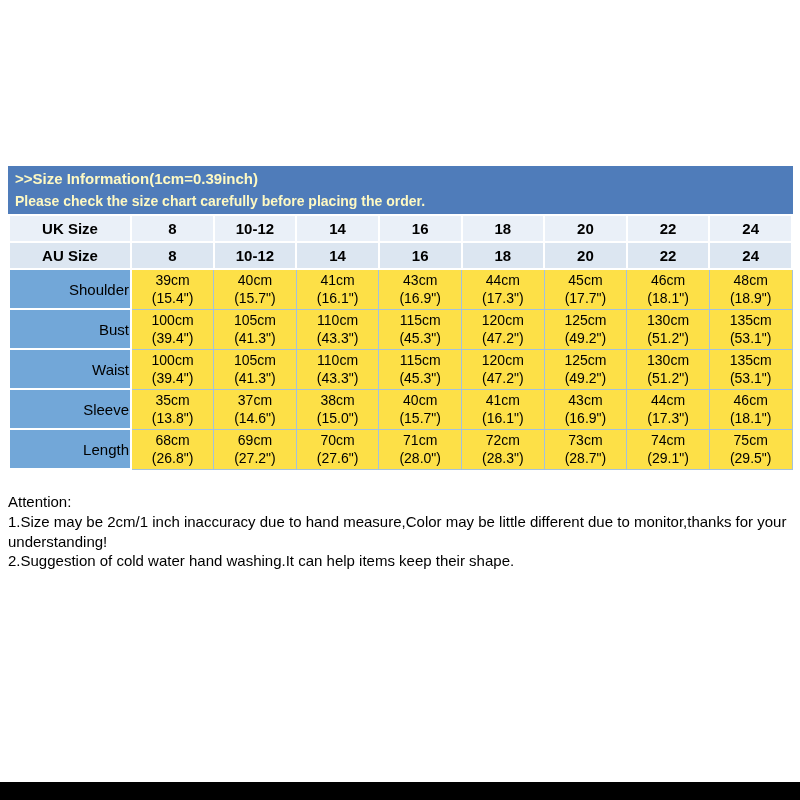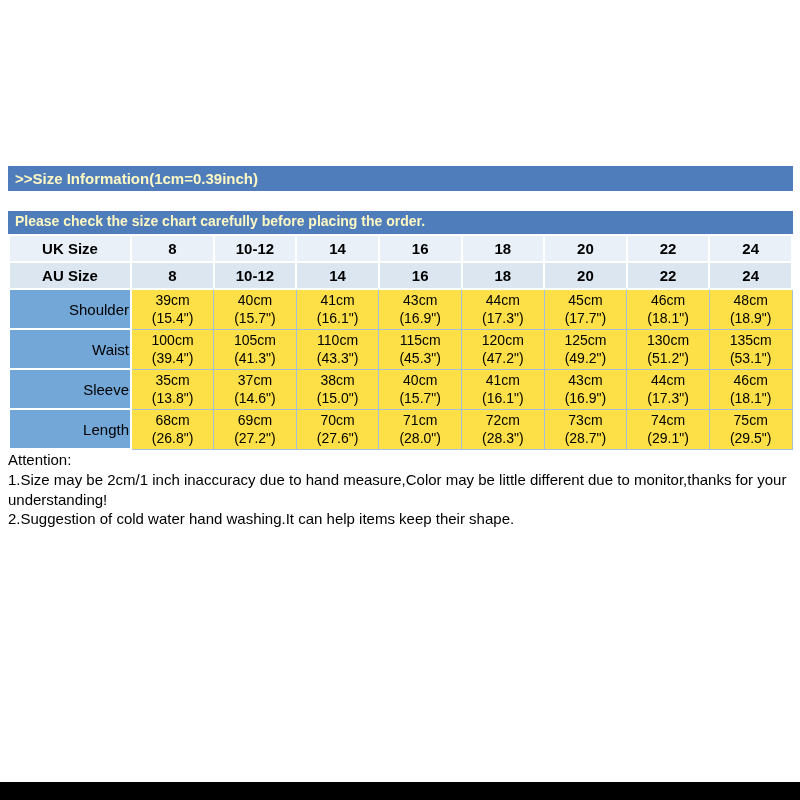--- a/index.html
+++ b/index.html
@@ -14,21 +14,21 @@
   .content{
     position:absolute;
     top:166px;left:8px;right:7px;
   }
   .bar{
     color:#fef9c3;
     font-weight:bold;
     padding:4px 7px;
   }
   .bar1{background:#4f7cba;font-size:15px;}
-  .bar2{background:#4f7cba;font-size:14px;padding-top:2px;padding-bottom:5px;margin-top:20px;}
+  .bar2{background:#4f7cba;font-size:14px;padding-top:2px;padding-bottom:5px;}
   table.size-table{
     border-collapse:collapse;
     width:100%;
     table-layout:fixed;
   }
   col.first{width:122px;}
   td{
     text-align:center;
     vertical-align:middle;
     overflow:hidden;
@@ -52,21 +52,21 @@
     font-size:15px;
   }
   .mcell{
     background:#fde047;
     border:1px solid #a3c1dd;
     font-size:14px;
     white-space:pre-line;
     line-height:1.3;
   }
   .notes{
-    margin-top:0;
+    margin-top:22px;
     font-size:15px;
     line-height:1.32;
   }
   .bottom-bar{
     position:absolute;
     left:0;bottom:0;
     width:800px;height:18px;
     background:#000000;
   }
 </style>
@@ -118,20 +118,39 @@
             <td class="mcell">44cm
 (17.3")</td>
             <td class="mcell">45cm
 (17.7")</td>
             <td class="mcell">46cm
 (18.1")</td>
             <td class="mcell">48cm
 (18.9")</td>
           </tr>
           <tr class="meas">
+            <td class="mlbl">Bust</td>
+            <td class="mcell">100cm
+(39.4")</td>
+            <td class="mcell">105cm
+(41.3")</td>
+            <td class="mcell">110cm
+(43.3")</td>
+            <td class="mcell">115cm
+(45.3")</td>
+            <td class="mcell">120cm
+(47.2")</td>
+            <td class="mcell">125cm
+(49.2")</td>
+            <td class="mcell">130cm
+(51.2")</td>
+            <td class="mcell">135cm
+(53.1")</td>
+          </tr>
+          <tr class="meas">
             <td class="mlbl">Waist</td>
             <td class="mcell">100cm
 (39.4")</td>
             <td class="mcell">105cm
 (41.3")</td>
             <td class="mcell">110cm
 (43.3")</td>
             <td class="mcell">115cm
 (45.3")</td>
             <td class="mcell">120cm

